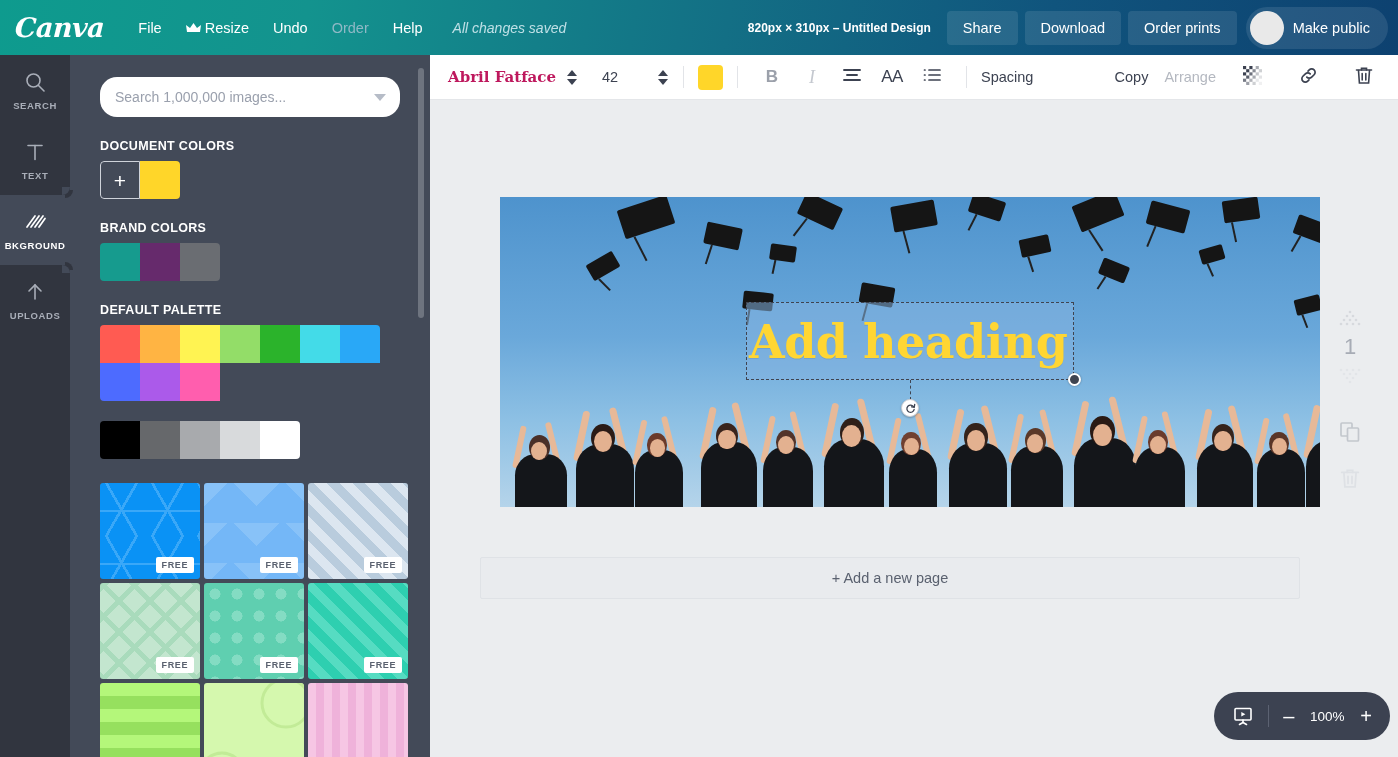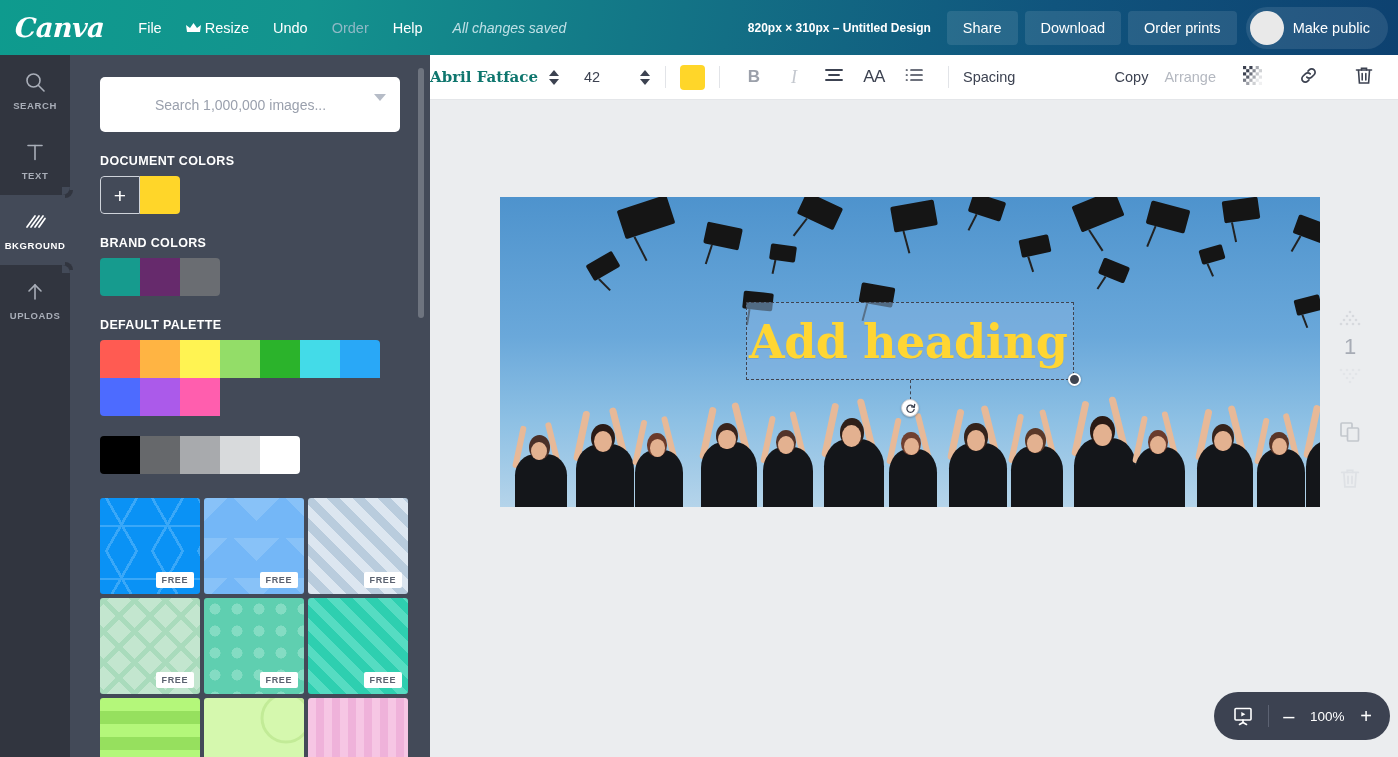--- a/index.html
+++ b/index.html
@@ -80,25 +80,24 @@
   .rail-item.active::after { bottom: -8px; border-top-right-radius: 8px; box-shadow: 3px -3px 0 0 #31353f; }
 
   
   .panel {
     position: absolute; left: 70px; top: 55px; width: 360px; height: 702px;
     background: #434a58; overflow: hidden; z-index: 20;
   }
   .panel-inner { padding: 22px 30px 0 30px; }
   .search-wrap { position: relative; }
   .search-input {
-    width: 300px; height: 55px; border-radius: 5px; border: none;
+    width: 300px; height: 40px; border-radius: 17px; border: none;
     background: #fff; font-size: 14px; color: #3c4251;
     padding: 0 34px 0 15px; font-family: "Liberation Sans", sans-serif;
     outline: none;
-    text-align: center;
   }
   .search-input::placeholder { color: #9aa0ad; }
   .search-caret {
     position: absolute; right: 14px; top: 17px;
     width: 0; height: 0; border-left: 6px solid transparent;
     border-right: 6px solid transparent; border-top: 7px solid #b6bcc7;
   }
   .sect-title {
     color: #fff; font-size: 12.5px; font-weight: bold; letter-spacing: 0.35px;
     margin: 22px 0 8px 0;
@@ -135,21 +134,21 @@
   }
 
   
   .toolbar {
     position: absolute; left: 430px; top: 55px; width: 968px; height: 45px;
     background: #fff; display: flex; align-items: center;
     border-bottom: 1px solid #e4e6e9; z-index: 15;
   }
   .font-name {
     font-family: "DejaVu Serif", serif; font-weight: bold; font-size: 15px;
-    color: #0f766e; width: 118px; cursor: pointer;
+    color: #be185d; margin-left: 18px; width: 118px; cursor: pointer;
   }
   .stepper { width: 12px; display: flex; flex-direction: column; align-items: center; gap: 3px; cursor: pointer; }
   .stepper i { display: block; width: 0; height: 0; border-left: 5px solid transparent; border-right: 5px solid transparent; }
   .stepper i.up { border-bottom: 6px solid #3c4251; }
   .stepper i.dn { border-top: 6px solid #3c4251; }
   .font-size { font-size: 14.5px; color: #3c4251; margin-left: 24px; width: 55px; cursor: pointer; }
   .tb-sep { width: 1px; height: 22px; background: #e2e4e8; margin: 0 14px; }
   .color-chip { width: 25px; height: 25px; border-radius: 4px; cursor: pointer; }
   .tb-ic { width: 40px; height: 45px; display: flex; align-items: center; justify-content: center; cursor: pointer; }
   .tb-text { font-size: 14.5px; color: #3c4251; cursor: pointer; }
@@ -650,20 +649,21 @@
       <div class="handle-res" style="left:568px; top:176px;"></div>
       <div class="rot-line" style="left:410px; top:183px; height:20px;"></div>
       <div class="handle-rot" style="left:401px; top:202px;">
         <svg width="11" height="11" viewBox="0 0 12 12" fill="none" stroke="#3c4251" stroke-width="1.4" stroke-linecap="round">
           <path d="M9.5 4.2A4 4 0 1 0 10 7"></path>
             <polyline points="10.6,1.6 10.1,4.6 7.2,4.1"></polyline>
         </svg>
       </div>
     </div>
 
+    <div class="addpage">+ Add a new page</div>
 
     <div class="page-ctrl">
       <div class="pc-item">
         <svg width="22" height="16" viewBox="0 0 22 16">
           <g fill="#d6d9dd">
             <circle cx="11" cy="2" r="1.3"></circle>
               <circle cx="8" cy="6" r="1.3"></circle>
               <circle cx="14" cy="6" r="1.3"></circle>
             <circle cx="5" cy="10" r="1.3"></circle>
               <circle cx="11" cy="10" r="1.3"></circle>

